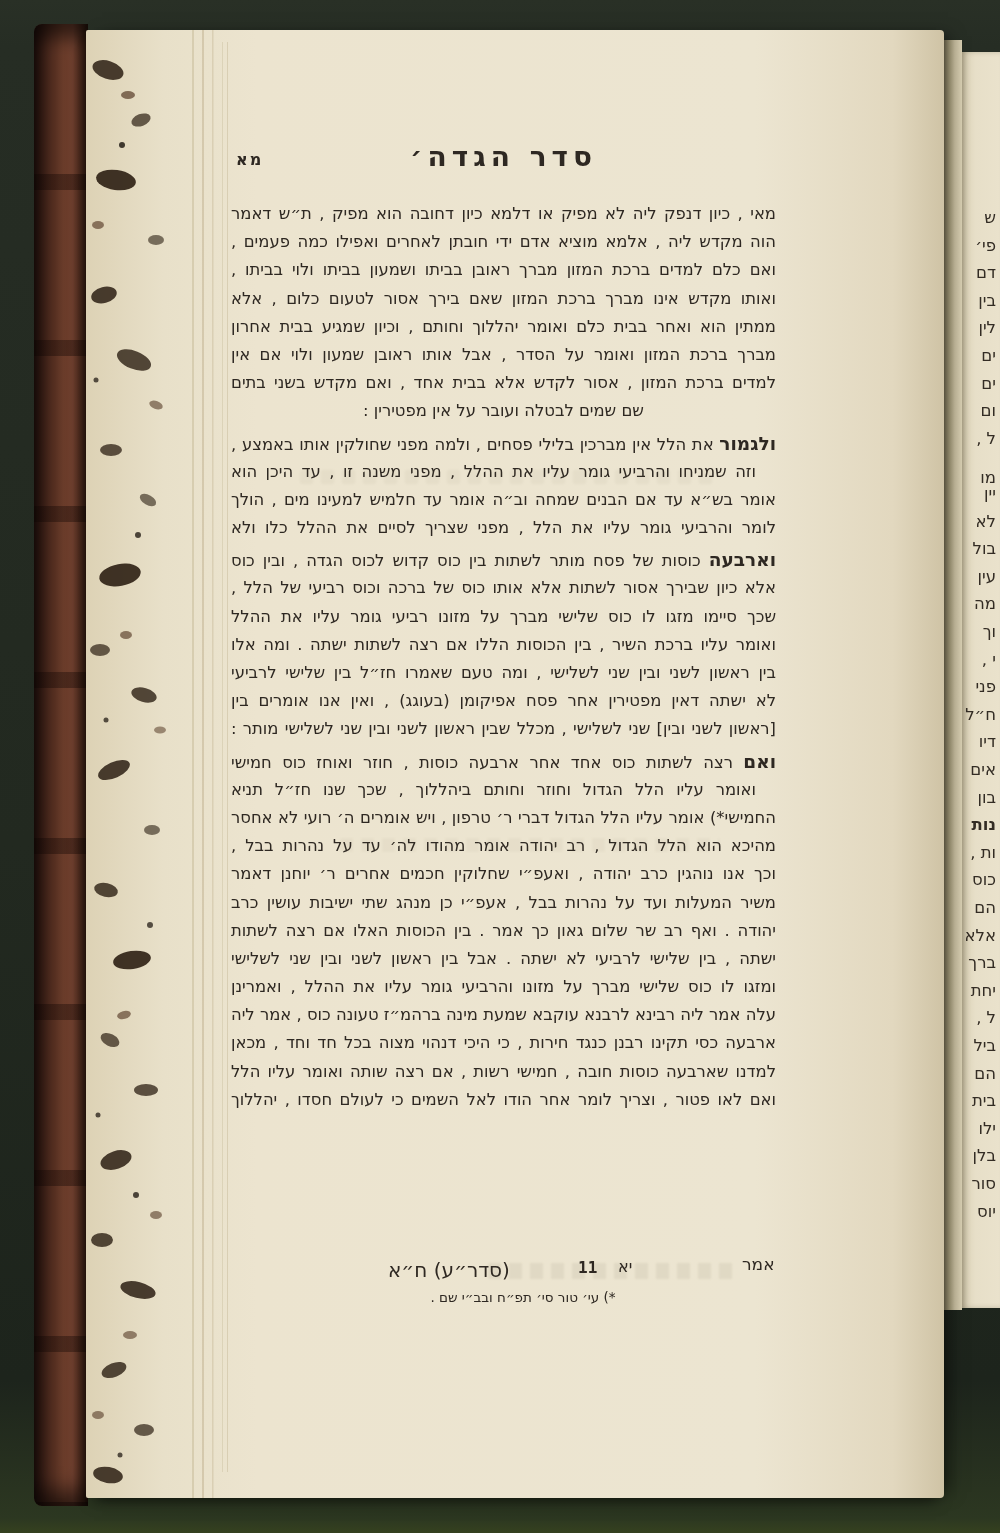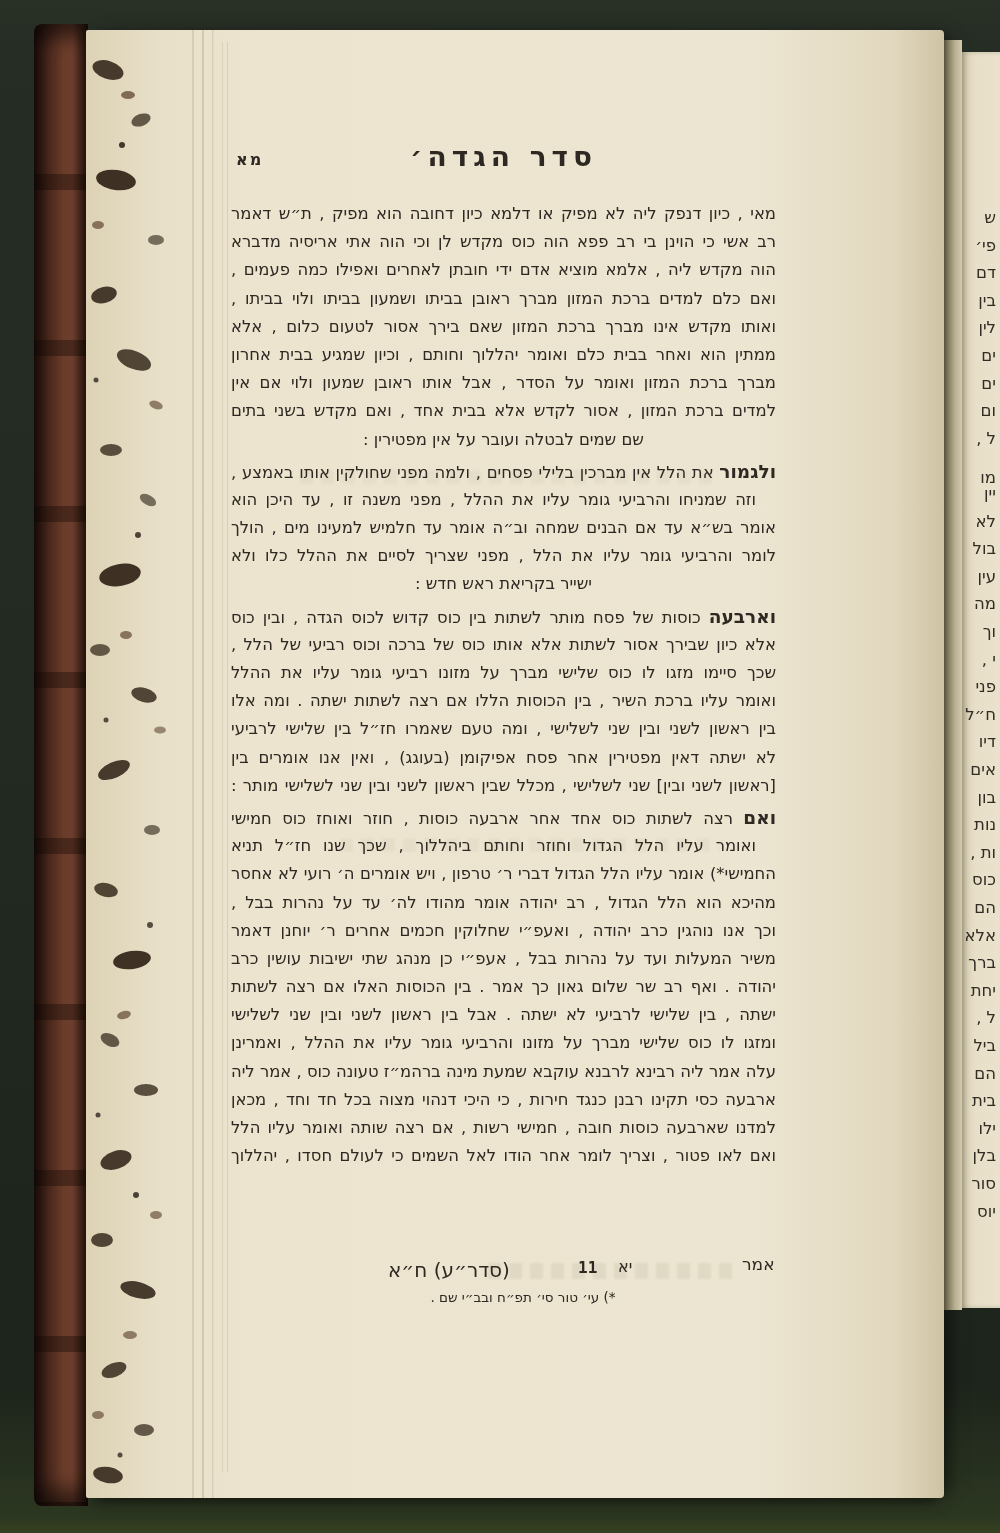--- a/index.html
+++ b/index.html
@@ -122,35 +122,33 @@
   <div class="page-stack-lines"></div>
   <div class="gutter"></div>
   <div class="sliver"></div>
 
   <div class="page-number ink">מא</div>
   <div class="page-title ink">סדר הגדה׳</div>
 
   <div class="text-block ink" id="text-block">
       <div class="para">
         <div class="line">מאי , כיון דנפק ליה לא מפיק או דלמא כיון דחובה הוא מפיק , ת״ש דאמר</div>
-        <div class="line">רב אשי כי הוינן בי רב פפא הוה כוס מקדש לן וכי הוה אתי אריסיה מדברא</div>
         <div class="line">הוה מקדש ליה , אלמא מוציא אדם ידי חובתן לאחרים ואפילו כמה פעמים ,</div>
         <div class="line">ואם כלם למדים ברכת המזון מברך ראובן בביתו ושמעון בביתו ולוי בביתו ,</div>
         <div class="line">ואותו מקדש אינו מברך ברכת המזון שאם בירך אסור לטעום כלום , אלא</div>
         <div class="line">ממתין הוא ואחר בבית כלם ואומר יהללוך וחותם , וכיון שמגיע בבית אחרון</div>
         <div class="line">מברך ברכת המזון ואומר על הסדר , אבל אותו ראובן שמעון ולוי אם אין</div>
         <div class="line">למדים ברכת המזון , אסור לקדש אלא בבית אחד , ואם מקדש בשני בתים מוציא</div>
         <div class="line center">שם שמים לבטלה ועובר על אין מפטירין :</div>
       </div>
       <div class="para">
         <div class="line"><span class="lead">ולגמור</span> את הלל אין מברכין בלילי פסחים , ולמה מפני שחולקין אותו באמצע ,</div>
         <div class="line indent">וזה שמניחו והרביעי גומר עליו את ההלל , מפני משנה זו , עד היכן הוא</div>
         <div class="line">אומר בש״א עד אם הבנים שמחה וב״ה אומר עד חלמיש למעינו מים , הולך</div>
         <div class="line">לומר והרביעי גומר עליו את הלל , מפני שצריך לסיים את ההלל כלו ולא</div>
-        <div class="line center">ישייר בקריאת ראש חדש :</div>
       </div>
       <div class="para">
         <div class="line"><span class="lead">וארבעה</span> כוסות של פסח מותר לשתות בין כוס קדוש לכוס הגדה , ובין כוס</div>
         <div class="line">אלא כיון שבירך אסור לשתות אלא אותו כוס של ברכה וכוס רביעי של הלל ,</div>
         <div class="line">שכך סיימו מזגו לו כוס שלישי מברך על מזונו רביעי גומר עליו את ההלל</div>
         <div class="line">ואומר עליו ברכת השיר , בין הכוסות הללו אם רצה לשתות ישתה . ומה אלו</div>
         <div class="line">בין ראשון לשני ובין שני לשלישי , ומה טעם שאמרו חז״ל בין שלישי לרביעי</div>
         <div class="line">לא ישתה דאין מפטירין אחר פסח אפיקומן (בעוגג) , ואין אנו אומרים בין</div>
         <div class="line">[ראשון לשני ובין] שני לשלישי , מכלל שבין ראשון לשני ובין שני לשלישי מותר :</div>
       </div>
@@ -197,21 +195,21 @@
       <div class="edge-frag" style="top: 539.2px;">בול</div>
       <div class="edge-frag" style="top: 566.8px;">עין</div>
       <div class="edge-frag" style="top: 594.4px;">מה</div>
       <div class="edge-frag" style="top: 622px;">וך</div>
       <div class="edge-frag" style="top: 649.6px;">י ,</div>
       <div class="edge-frag" style="top: 677.2px; margin-left: 44px;">פני</div>
       <div class="edge-frag" style="top: 704.8px;">ח״ל</div>
       <div class="edge-frag" style="top: 732.4px;">דיו</div>
       <div class="edge-frag" style="top: 760px;">אים</div>
       <div class="edge-frag" style="top: 787.6px;">בון</div>
-      <div class="edge-frag" style="top: 815.2px;">נות</div>
+      <div class="edge-frag" style="top: 815.2px; font-weight: bold;">נות</div>
       <div class="edge-frag" style="top: 842.8px;">ות ,</div>
       <div class="edge-frag" style="top: 870.4px;">כוס</div>
       <div class="edge-frag" style="top: 898px;">הם</div>
       <div class="edge-frag" style="top: 925.6px;">אלא</div>
       <div class="edge-frag" style="top: 953.2px;">ברך</div>
       <div class="edge-frag" style="top: 980.8px;">יחת</div>
       <div class="edge-frag" style="top: 1008.4px;">ל ,</div>
       <div class="edge-frag" style="top: 1036px;">ביל</div>
       <div class="edge-frag" style="top: 1063.6px;">הם</div>
       <div class="edge-frag" style="top: 1091.2px;">בית</div>

